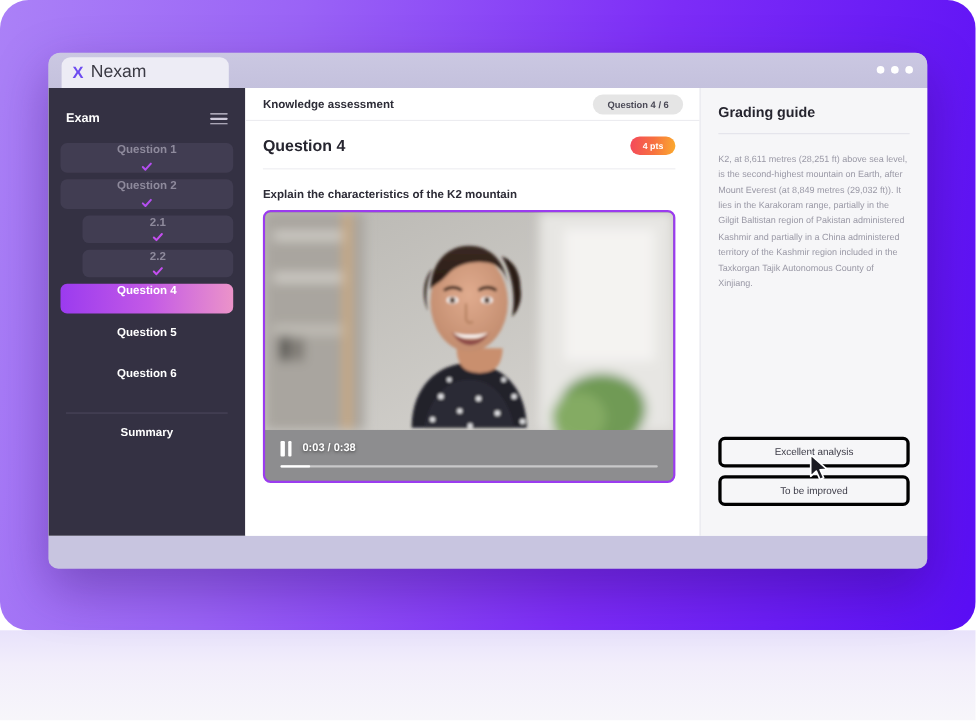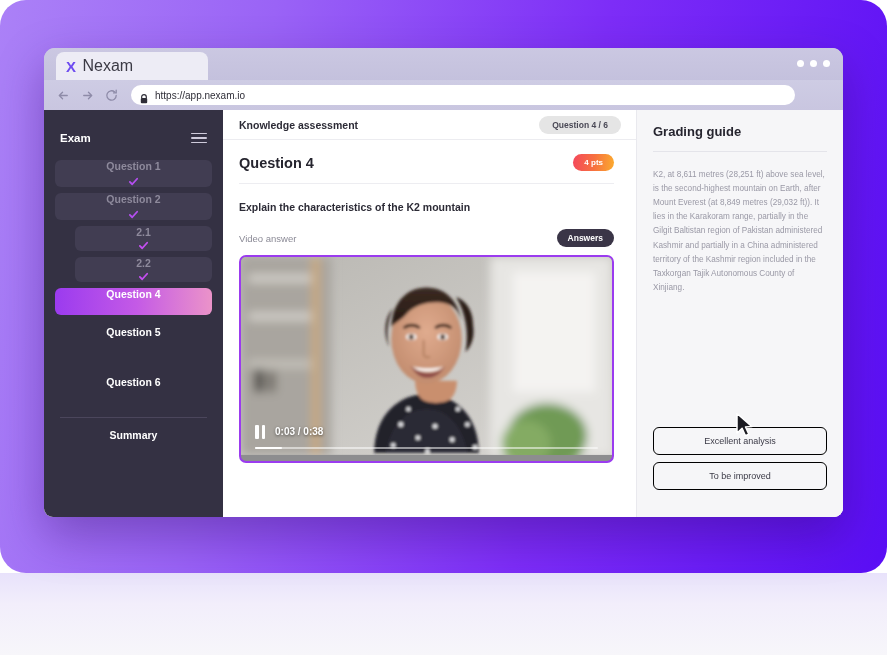--- a/index.html
+++ b/index.html
@@ -120,21 +120,21 @@
     display: flex; align-items: center; justify-content: space-between; margin-top: 16px;
   }
   .valabel { font-size: 9.5px; color: #8b8a96; }
   .pill-ans {
     background: #3a3547; color: #ffffff; border-radius: 9px;
     padding: 4px 11px; font-size: 8.5px; font-weight: bold;
   }
 
   
   .video {
-    position: relative; margin-top: 8px; height: 208px; border-radius: 7px;
+    position: relative; margin-top: 8px; height: 248px; border-radius: 7px;
     border: 2px solid #9b3bef; overflow: hidden; background: #8d8d8f;
   }
   .vbg { position: absolute; inset: 0; }
   .ctrl { position: absolute; left: 14px; right: 14px; bottom: 12px; }
   .ctrl-row { display: flex; align-items: center; gap: 10px; }
   .pause { display: flex; gap: 3px; }
   .pause i { display: block; width: 3.5px; height: 14px; background: #fff; border-radius: 1px; }
   .time { color: #fff; font-size: 10px; font-weight: bold;
           text-shadow: 0 1px 3px rgba(0,0,0,.55); }
   .track { margin-top: 8px; height: 2.5px; background: rgba(255,255,255,.52); border-radius: 2px; }
@@ -143,21 +143,21 @@
   
   .right {
     width: 207px; flex: none; background: #f6f6f8; border-left: 1px solid #e9e9ee;
     padding: 14px 16px 0 16px; display: flex; flex-direction: column;
   }
   .gtitle { font-size: 13px; font-weight: bold; color: #26252f; }
   .ghr { height: 1px; background: #e4e4ea; margin: 12px 0 16px 0; }
   .gtext { font-size: 8.2px; line-height: 1.72; color: #9a99a6; }
   .gactions { margin-top: auto; padding-bottom: 20px; }
   .gbtn {
-    height: 28px; border: 1px solid #000000; border-radius: 6px; background: #f6f6f8;
+    height: 28px; border: 3px solid #000000; border-radius: 6px; background: #f6f6f8;
     display: flex; align-items: center; justify-content: center;
     font-size: 9px; color: #3c3b47; margin-bottom: 7px; cursor: pointer;
   }
   .cursor { position: absolute; left: 735px; top: 412px; width: 20px; height: 26px; }
 </style>
 </head>
 <body>
 
 <div id="stage">
   <div class="hero"></div>
@@ -170,47 +170,20 @@
         <span class="tab-logo">X</span>
         <span class="tab-title">Nexam</span>
       </div>
       <div class="winbtns">
         <i></i>
         <i></i>
         <i></i>
       </div>
     </div>
 
-    <div class="toolbar">
-      <span class="navbtn">
-        <svg viewBox="0 0 16 16" width="15" height="15" fill="none" stroke="currentColor" stroke-width="1.4" stroke-linecap="round" stroke-linejoin="round">
-            <path d="M12 8H4M7 4.5 3.5 8 7 11.5"></path>
-          </svg>
-      </span>
-      <span class="navbtn">
-        <svg viewBox="0 0 16 16" width="15" height="15" fill="none" stroke="currentColor" stroke-width="1.4" stroke-linecap="round" stroke-linejoin="round">
-            <path d="M4 8h8M9 4.5 12.5 8 9 11.5"></path>
-          </svg>
-      </span>
-      <span class="navbtn">
-        <svg viewBox="0 0 16 16" width="15" height="15" fill="none" stroke="currentColor" stroke-width="1.4" stroke-linecap="round">
-            <path d="M13 8a5 5 0 1 1-1.6-3.7"></path>
-            <path d="M13 2.4V5.2h-2.8"></path>
-          </svg>
-      </span>
-      <div class="urlbar">
-        <span class="lock">
-          <svg viewBox="0 0 10 12" width="8" height="10">
-              <path d="M2.1 5V3.4a2.9 2.9 0 0 1 5.8 0V5" fill="none" stroke="#2f2e38" stroke-width="1.5"></path>
-              <rect x="1" y="4.7" width="8" height="6.6" rx="1.3" fill="#2f2e38"></rect>
-            </svg>
-        </span>
-        <span class="url">https://app.nexam.io</span>
-      </div>
-    </div>
 
     <div class="app">
 
       <div class="sidebar">
         <div class="side-head">
           <span class="side-title">Exam</span>
           <span class="burger">
             <i></i>
               <i></i>
               <i></i>
@@ -249,21 +222,21 @@
                   <path d="M2 6.4 4.6 9 10 3"></path>
                 </svg>
             </span>
           </div>
           <div class="qitem active">
             <span>Question 4</span>
           </div>
           <div class="qitem plain" style="margin-top:11px">
             <span>Question 5</span>
           </div>
-          <div class="qitem plain" style="margin-top:23px">
+          <div class="qitem plain" style="margin-top:11px">
             <span>Question 6</span>
           </div>
         </div>
 
         <div class="divider" style="margin-top:14px"></div>
         <div class="qitem plain" style="margin-top:11px">
           <span>Summary</span>
         </div>
       </div>
 
@@ -274,24 +247,20 @@
         </div>
 
         <div class="content">
           <div class="qhead">
             <span class="qtitle">Question 4</span>
             <span class="pts">4 pts</span>
           </div>
           <div class="hr"></div>
           <div class="prompt">Explain the characteristics of the K2 mountain</div>
 
-          <div class="varow">
-            <span class="valabel">Video answer</span>
-            <span class="pill-ans">Answers</span>
-          </div>
 
           <div class="video">
             <svg class="vbg" viewBox="0 0 390 208" preserveAspectRatio="xMidYMid slice">
               <defs>
                 <linearGradient id="wall" x1="0" y1="0" x2="1" y2="1">
                   <stop offset="0" stop-color="#b9b7b2"></stop>
                     <stop offset="1" stop-color="#d8d6d2"></stop>
                 </linearGradient>
                 <radialGradient id="skin" cx="50%" cy="42%" r="62%">
                   <stop offset="0" stop-color="#e0ab8e"></stop>

